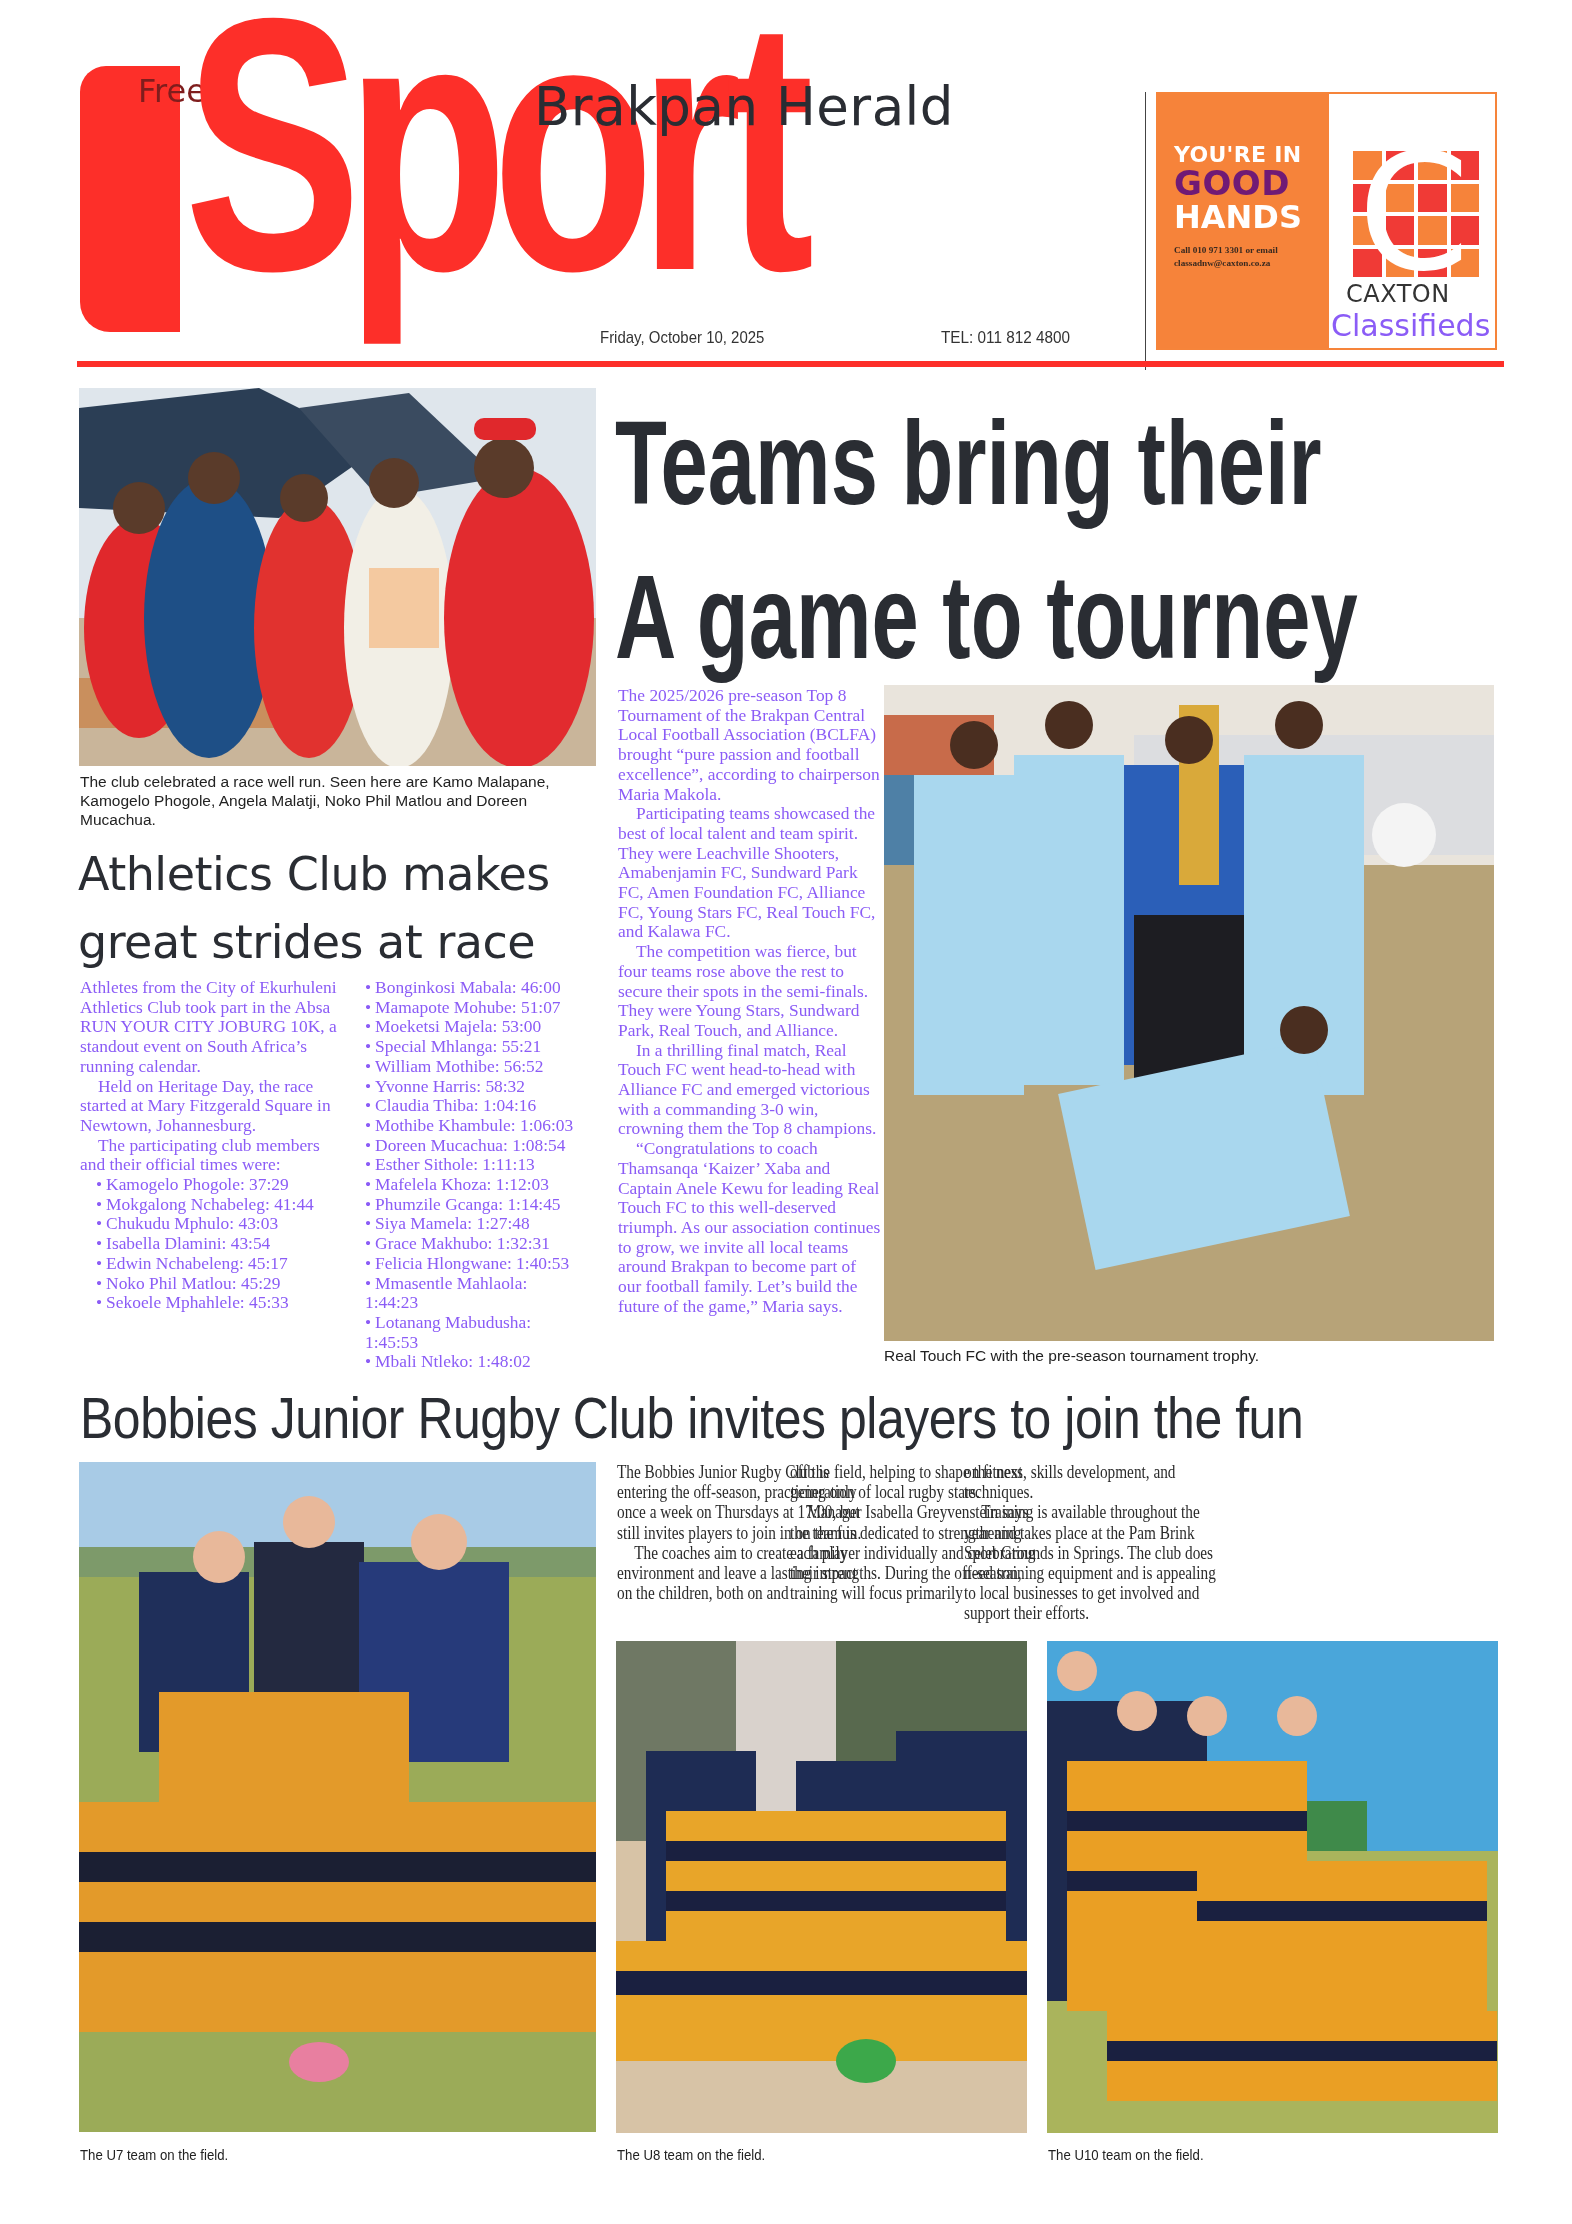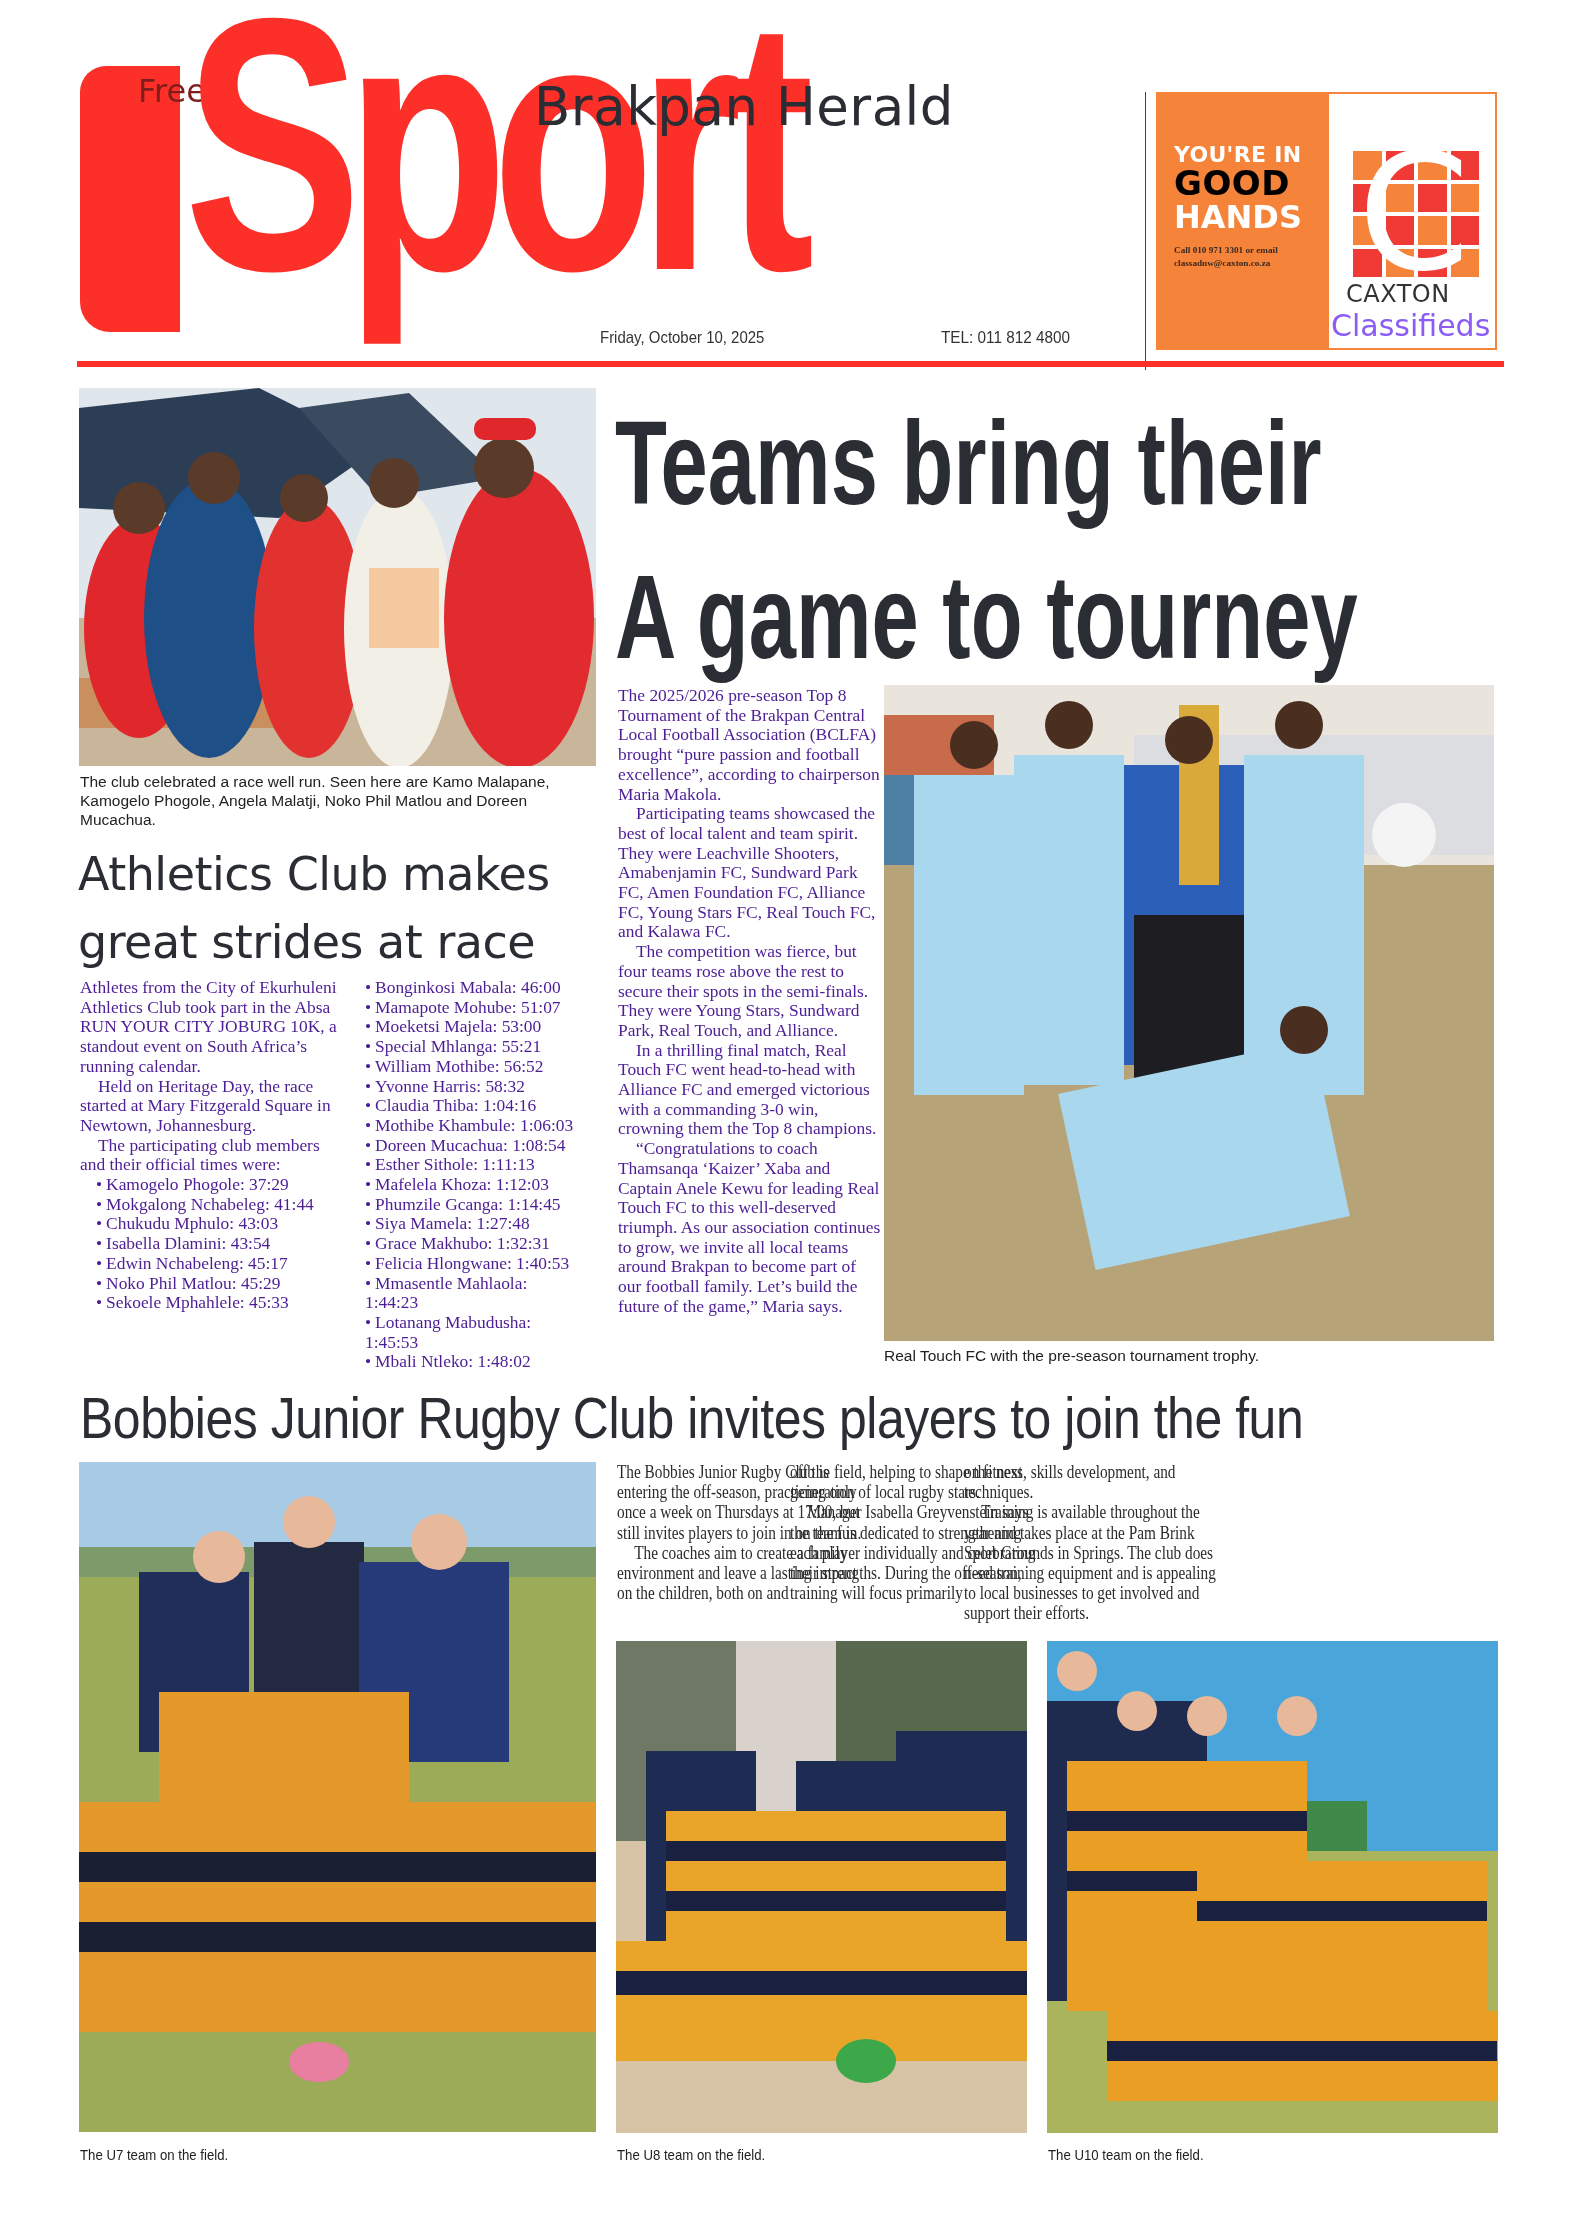--- a/index.html
+++ b/index.html
@@ -15,21 +15,21 @@
   .mast-brand { left: 534px; top: 76px; font-family: "DejaVu Sans", sans-serif; font-size: 53px; color: #2a2d33; letter-spacing: 0.5px; }
   .mast-date { left: 600px; top: 328px; font-family: "Liberation Sans", sans-serif; font-size: 17px; color: #333; transform: scaleX(0.88); transform-origin: left top; }
   .mast-tel { left: 941px; top: 328px; font-family: "Liberation Sans", sans-serif; font-size: 17px; color: #333; transform: scaleX(0.9); transform-origin: left top; }
   .mast-vrule { left: 1145px; top: 92px; width: 1px; height: 278px; background: #444; }
   .mast-hrule { left: 77px; top: 361px; width: 1427px; height: 6px; background: #fd2f29; }
 
   
   .ad { left: 1156px; top: 92px; width: 341px; height: 258px; border: 2px solid #f6843a; background: #ffffff; }
   .ad-left { position: absolute; left: 0; top: 0; width: 171px; height: 254px; background: #f6833a; }
   .ad-l1 { position: absolute; left: 16px; top: 48px; font-family: "DejaVu Sans", sans-serif; font-weight: 700; font-size: 22px; color: #fff; letter-spacing: 0.3px; }
-  .ad-l2 { position: absolute; left: 16px; top: 72px; font-family: "DejaVu Sans", sans-serif; font-weight: 700; font-size: 34px; color: #000000; line-height: 34px; letter-spacing: 0.5px; }
+  .ad-l2 { position: absolute; left: 16px; top: 72px; font-family: "DejaVu Sans", sans-serif; font-weight: 700; font-size: 34px; color: #701a75; line-height: 34px; letter-spacing: 0.5px; }
   .ad-l3 { position: absolute; left: 16px; top: 106px; font-family: "DejaVu Sans", sans-serif; font-weight: 700; font-size: 32px; color: #fff; line-height: 34px; }
   .ad-l4 { position: absolute; left: 16px; top: 150px; font-family: Liberation Serif, serif; font-weight: 700; font-size: 9.2px; color: #3a2a20; line-height: 13px; }
   .ad-logo { position: absolute; left: 195px; top: 57px; width: 126px; height: 126px; display: grid; grid-template-columns: repeat(4, 1fr); grid-template-rows: repeat(4, 1fr); gap: 4px; }
   .ad-logo span { display: block; }
   .ad-logo .o { background: #f6833a; }
   .ad-logo .r { background: #f03a36; }
   .ad-c { position: absolute; left: 200px; top: 40px; font-family: "DejaVu Sans", sans-serif; font-size: 160px; color: #ffffff; line-height: 1; font-weight: 400; }
   .ad-caxton { position: absolute; left: 188px; top: 186px; font-family: "DejaVu Sans", sans-serif; font-size: 24px; color: #333; letter-spacing: 0.5px; }
   .ad-class { position: absolute; left: 173px; top: 214px; font-family: "DejaVu Sans", sans-serif; font-size: 30px; color: #8b5cf6; }
 
@@ -40,21 +40,21 @@
   
   .caption { font-family: "Liberation Sans", sans-serif; font-size: 15.5px; color: #222; line-height: 19px; }
   .caption-narrow { font-family: "Liberation Sans", sans-serif; font-size: 15px; color: #222; transform: scaleX(0.88); transform-origin: left top; white-space: nowrap; }
 
   
   .hl-athletics { left: 78px; top: 840px; width: 540px; font-family: "DejaVu Sans", sans-serif; font-size: 46px; line-height: 68px; color: #2a2d33; letter-spacing: -0.5px; }
   .hl-teams { left: 615px; top: 386px; font-family: "Liberation Sans", sans-serif; font-weight: 700; font-size: 118px; line-height: 154px; color: #2a2d33; transform: scaleX(0.72); transform-origin: left top; white-space: nowrap; }
   .hl-rugby { left: 80px; top: 1384px; font-family: "Liberation Sans", sans-serif; font-size: 58px; color: #2a2d33; transform: scaleX(0.86); transform-origin: left top; white-space: nowrap; letter-spacing: -0.5px; }
 
   
-  .body { font-family: "Liberation Serif", serif; font-size: 17.4px; line-height: 19.7px; color: #4c1d95; }
+  .body { font-family: "Liberation Serif", serif; font-size: 17.4px; line-height: 19.7px; color: #8b5cf6; }
   .body p { text-indent: 0; }
   .body p.ind { text-indent: 18px; }
   .body ul { list-style: none; }
   .body li { padding-left: 16px; }
   .body li .b { padding-right: 4px; }
   .body-cond { font-family: "Liberation Serif", serif; font-size: 17.8px; line-height: 20.2px; color: #2b2b2b; transform: scaleX(0.86); transform-origin: left top; }
 </style>
 </head>
 <body>
 

